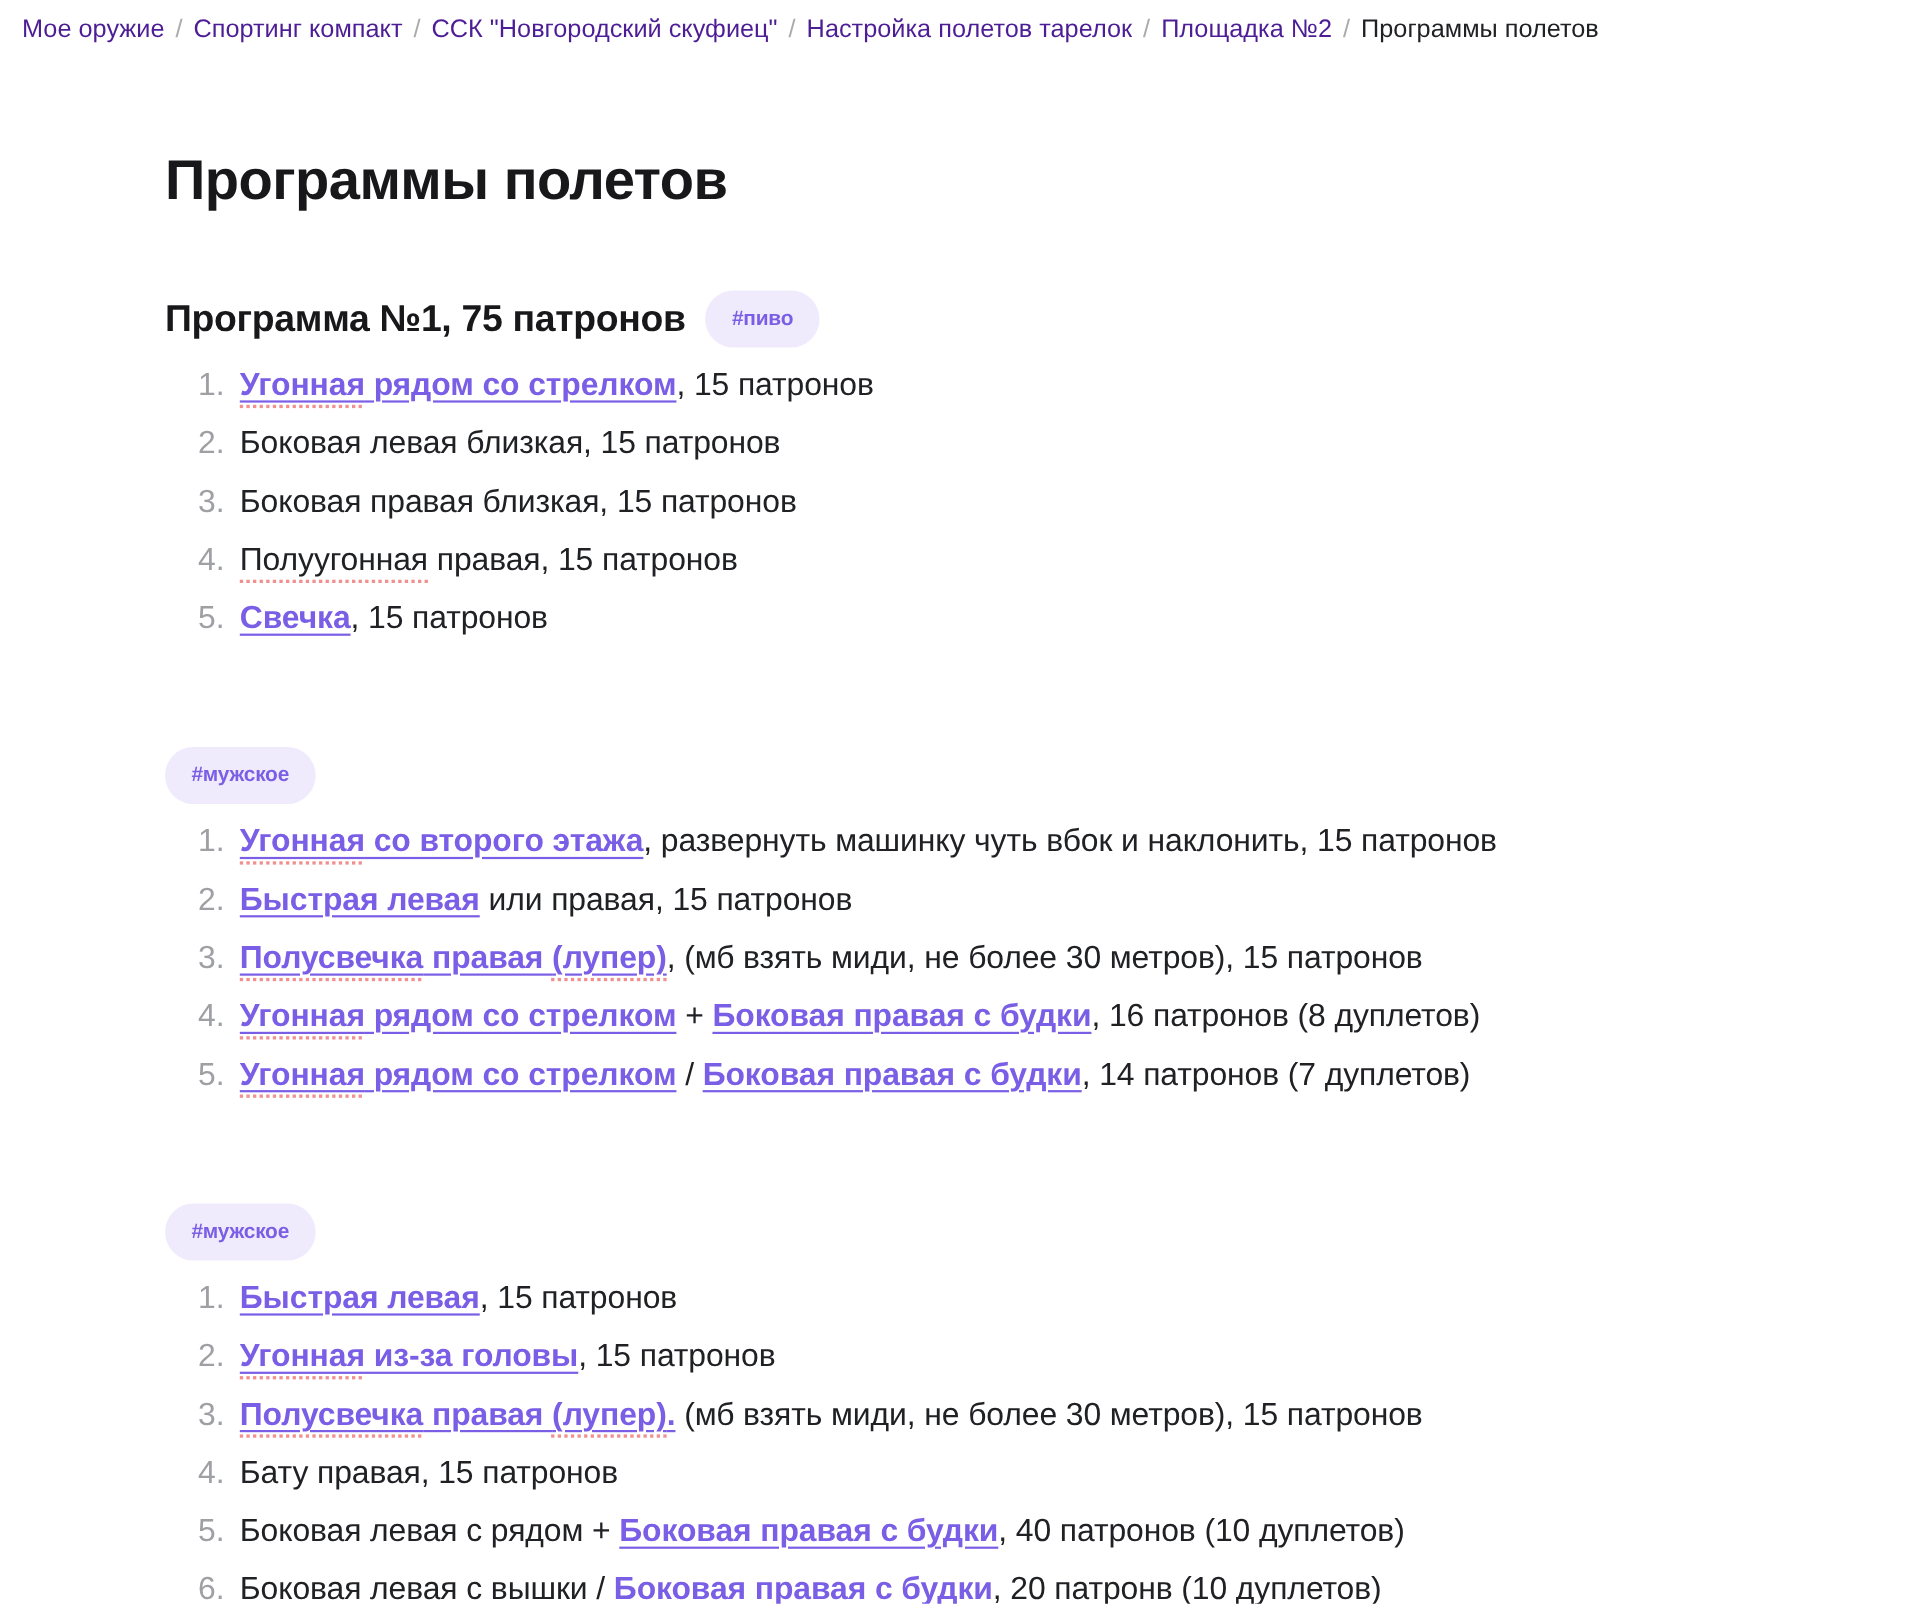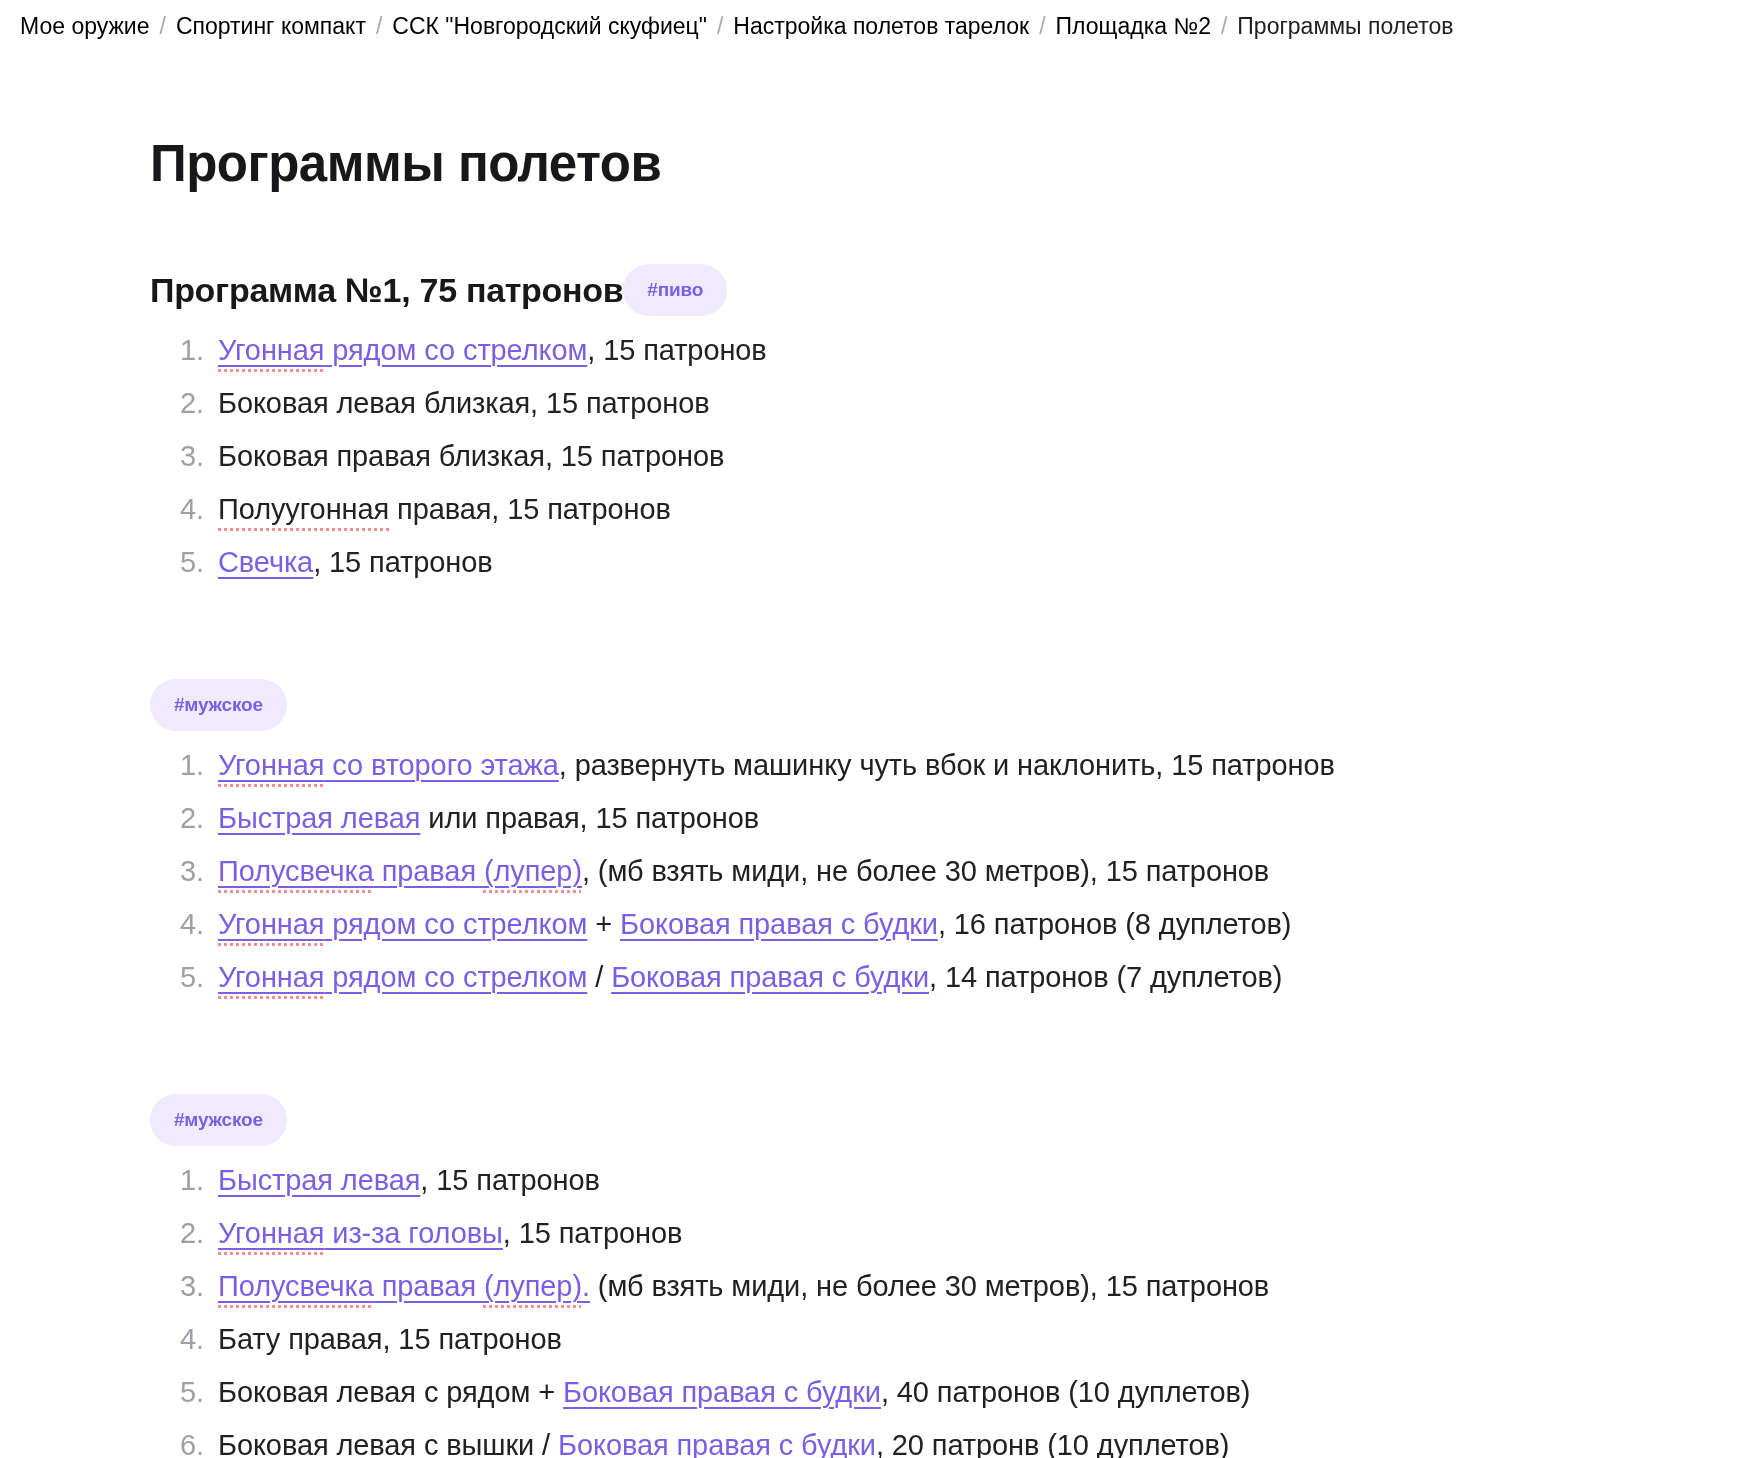--- a/index.html
+++ b/index.html
@@ -13,51 +13,51 @@
   html,body{margin:0;padding:0;}
   body{
     width:1738px;height:1458px;overflow:hidden;background:#ffffff;
     font-family:"Liberation Sans",sans-serif;color:var(--text);
   }
   
   .breadcrumb{
     padding:12px 20px 0 20px;font-size:23px;line-height:28px;white-space:nowrap;
     color:#515256;
   }
-  .crumb{color:#000000;cursor:pointer;}
+  .crumb{color:#4c1d95;cursor:pointer;}
   .crumb.current{color:#202124;font-weight:500;cursor:default;}
   .crumb-sep{color:#aaabaf;margin:0 10px;}
   
   .content{margin-left:150px;width:1460px;}
   h1.page-title{
     font-size:51px;line-height:51px;font-weight:700;letter-spacing:-0.5px;
     color:#18181b;margin:98px 0 0 0;
   }
   .program-section{margin-top:90px;}
   .program-section:first-of-type{margin-top:75px;}
   .program-head{
-    display:flex;align-items:center;
+    display:flex;align-items:center;gap:18px;
     font-size:34px;line-height:42px;font-weight:700;color:#18181b;letter-spacing:-0.3px;
     margin:0;
   }
   .tag-badge{
     display:inline-block;background:var(--tag-bg);color:var(--link);
     font-size:19px;font-weight:600;line-height:52px;height:52px;
     padding:0 24px;border-radius:26px;cursor:pointer;letter-spacing:-0.2px;
   }
   ol.program-list{
     margin:8px 0 0 0;padding:0 0 0 62px;
     font-size:29px;line-height:53px;color:var(--text);letter-spacing:-0.1px;
   }
   ol.program-list li{padding-left:6px;}
   ol.program-list li::marker{color:var(--marker);}
   a.target-link{
     color:var(--link);text-decoration:underline;
     text-decoration-thickness:2px;text-underline-offset:5px;
-    text-decoration-color:var(--link);cursor:pointer;
+    text-decoration-color:var(--link);cursor:pointer;font-weight:bold;
   }
   .miss{
     text-decoration:underline dotted var(--miss);
     text-decoration-thickness:3px;text-underline-offset:9px;
   }
 </style>
 </head>
 <body>
 
 <nav class="breadcrumb" id="breadcrumb"><span class="crumb">Мое оружие</span><span class="crumb-sep">/</span><span class="crumb">Спортинг компакт</span><span class="crumb-sep">/</span><span class="crumb">ССК "Новгородский скуфиец"</span><span class="crumb-sep">/</span><span class="crumb">Настройка полетов тарелок</span><span class="crumb-sep">/</span><span class="crumb">Площадка №2</span><span class="crumb-sep">/</span><span class="crumb current">Программы полетов</span></nav>

